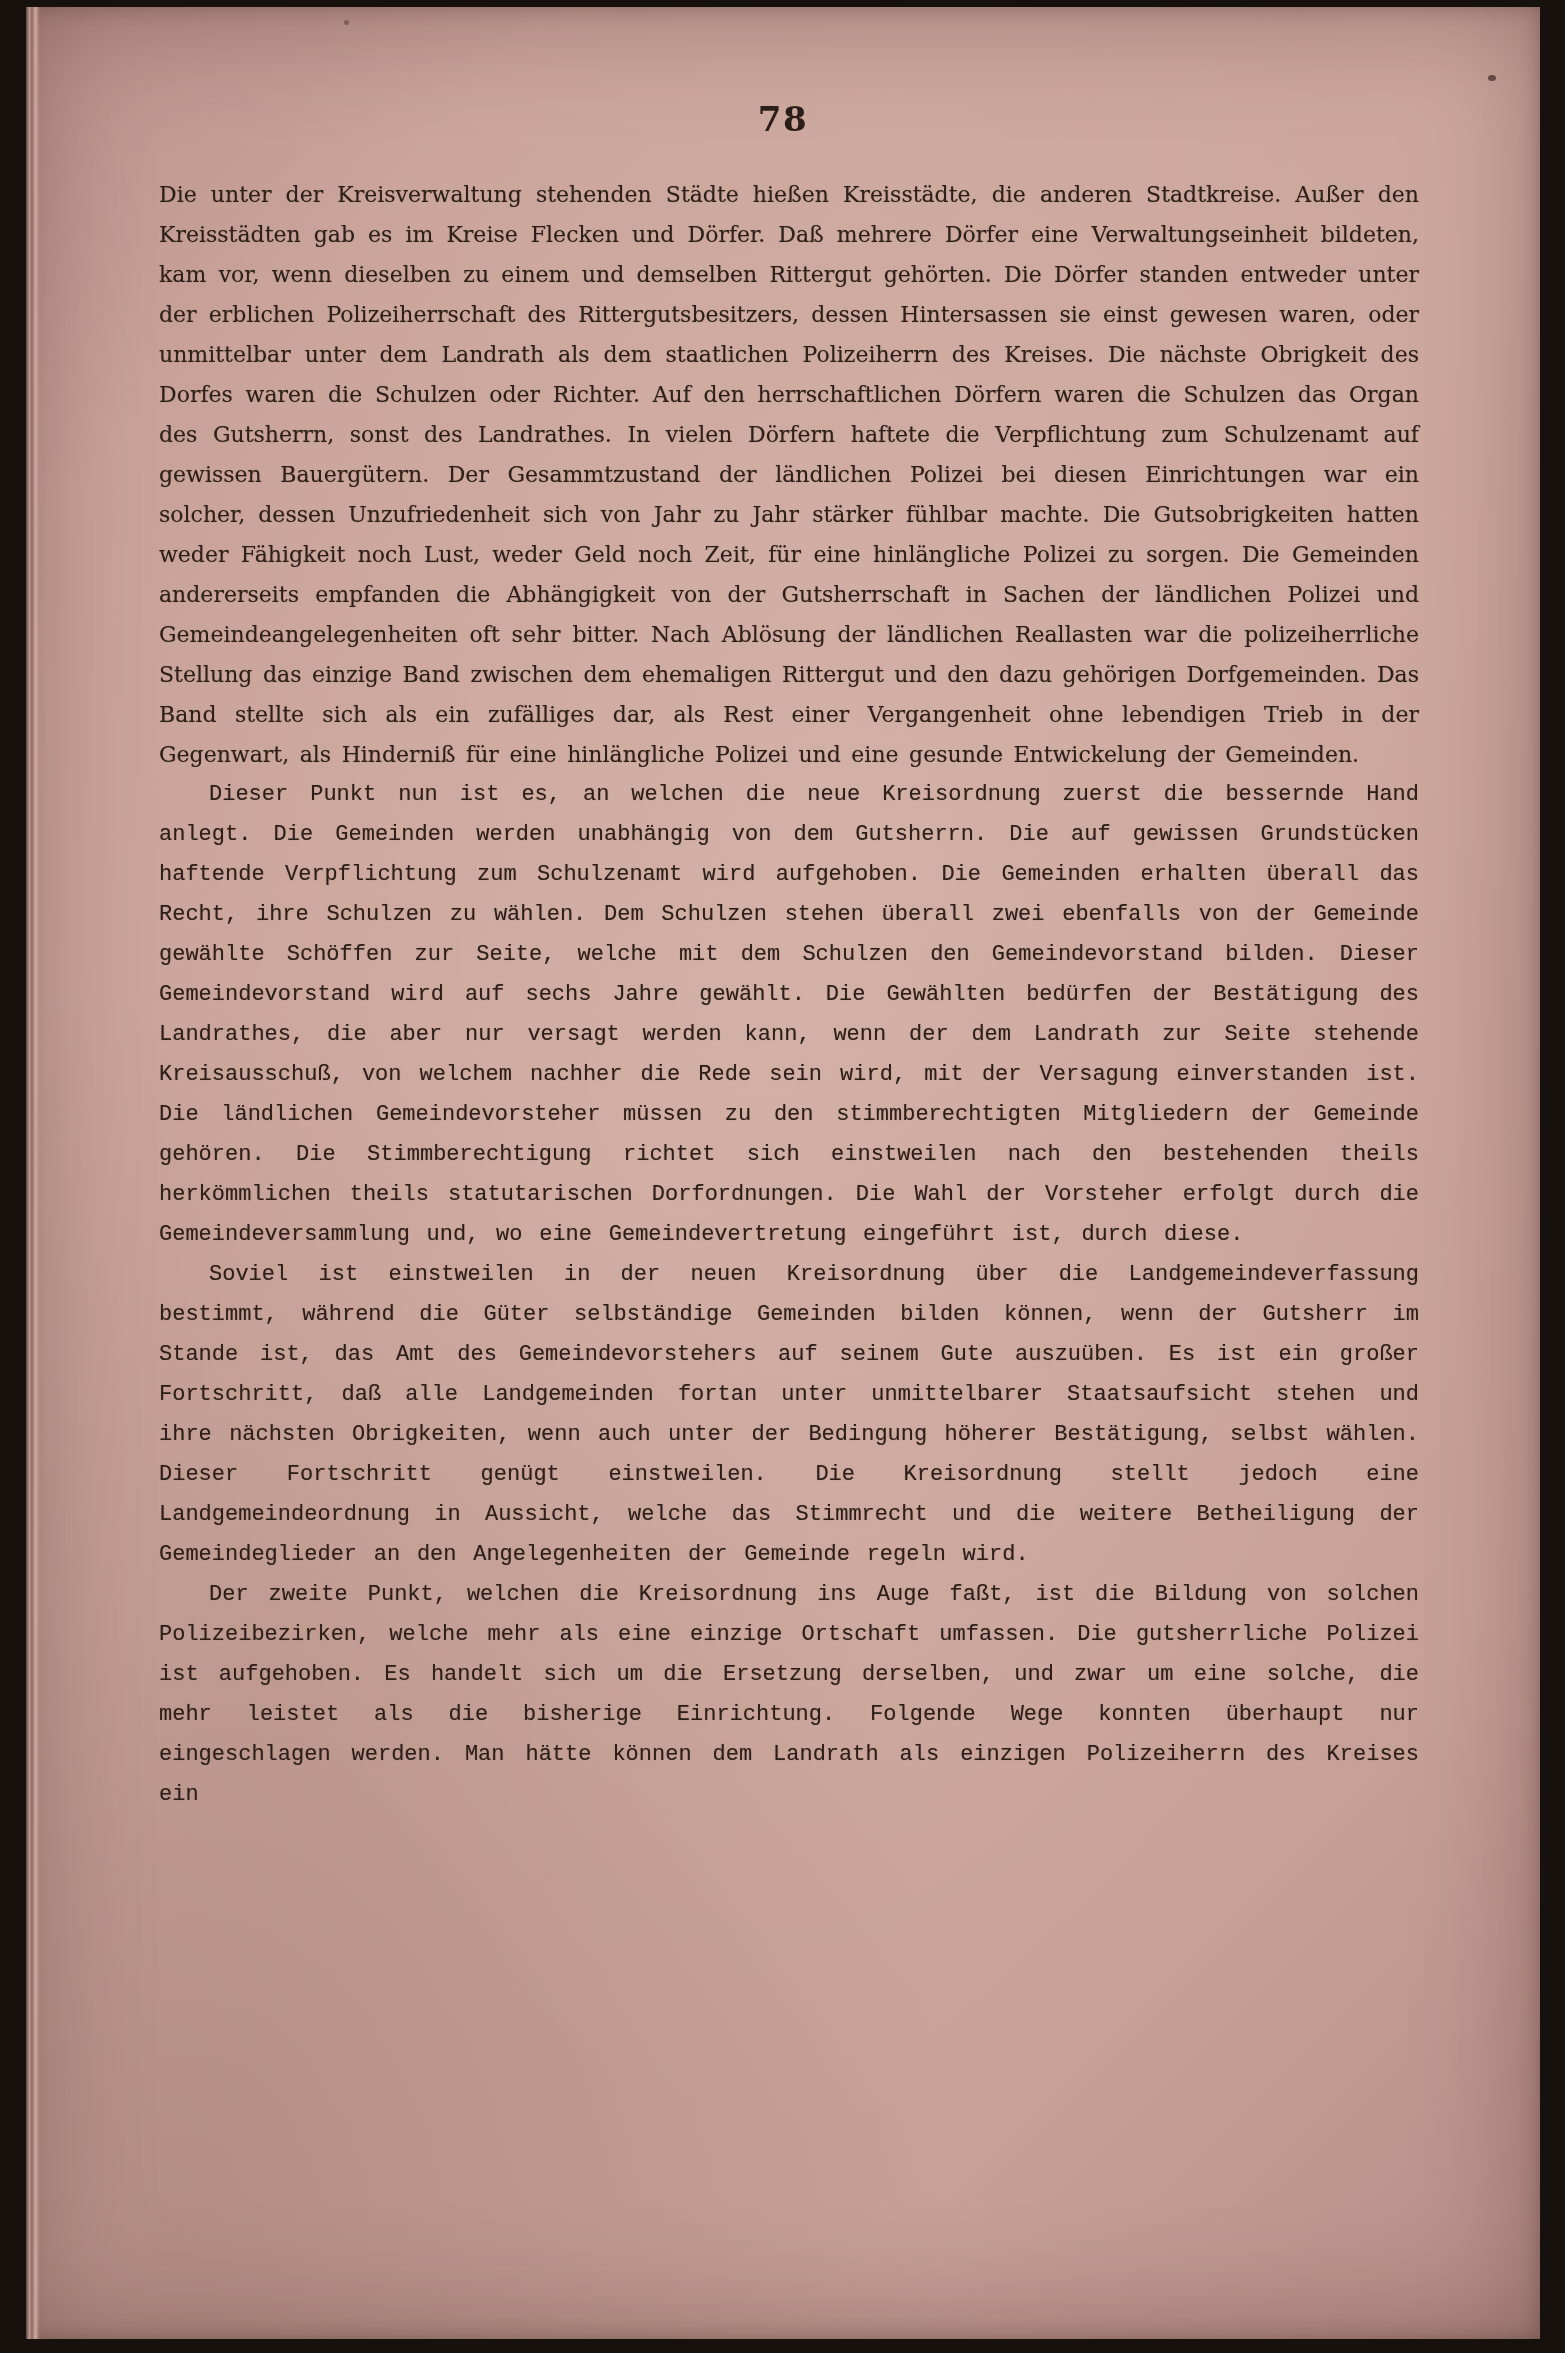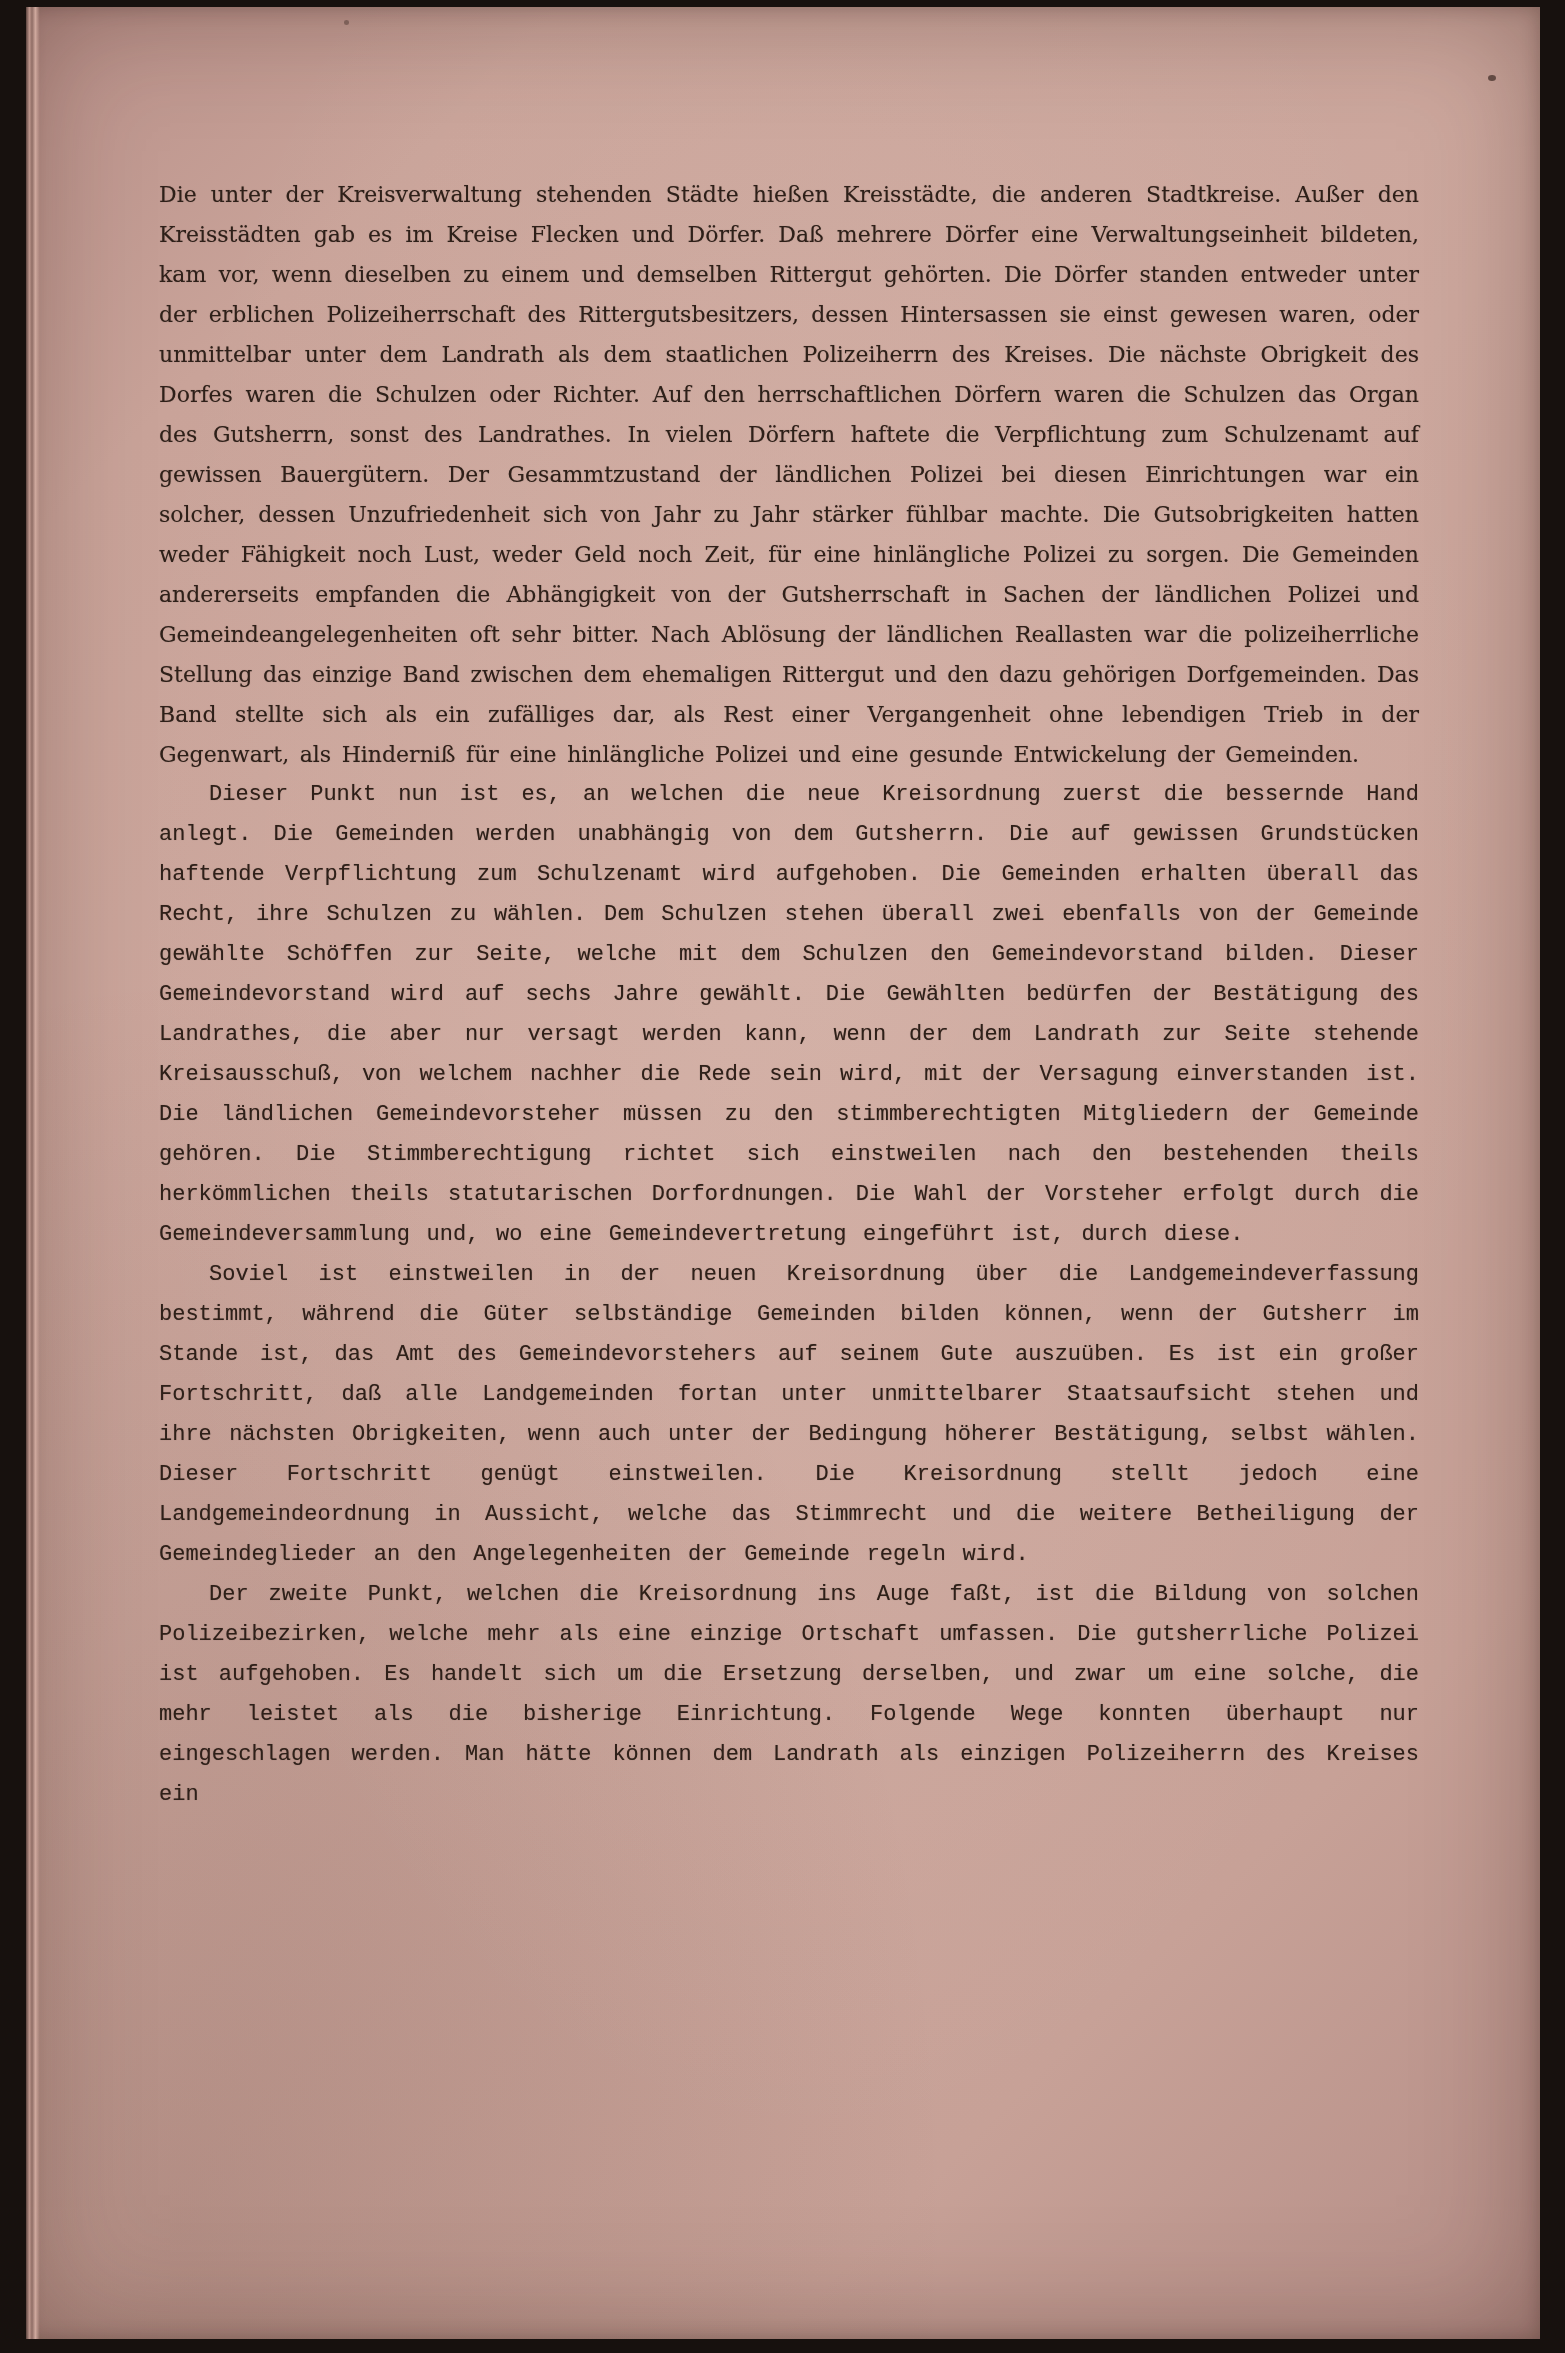--- a/index.html
+++ b/index.html
@@ -94,20 +94,21 @@
   }
 </style>
 </head>
 <body>
 
 <div class="scan-page">
   <div class="page-stack-edge"></div>
   <div class="ink-speck speck-1"></div>
   <div class="ink-speck speck-2"></div>
 
+  <div class="page-number">78</div>
 
   <div class="text-block">
     <p>Die unter der Kreisverwaltung stehenden Städte hießen Kreisstädte, die anderen Stadtkreise. Außer den Kreisstädten gab es im Kreise Flecken und Dörfer. Daß mehrere Dörfer eine Verwaltungseinheit bildeten, kam vor, wenn dieselben zu einem und demselben Rittergut gehörten. Die Dörfer standen entweder unter der erblichen Polizeiherrschaft des Rittergutsbesitzers, dessen Hintersassen sie einst gewesen waren, oder unmittelbar unter dem Landrath als dem staatlichen Polizeiherrn des Kreises. Die nächste Obrigkeit des Dorfes waren die Schulzen oder Richter. Auf den herrschaftlichen Dörfern waren die Schulzen das Organ des Gutsherrn, sonst des Landrathes. In vielen Dörfern haftete die Verpflichtung zum Schulzenamt auf gewissen Bauergütern. Der Gesammtzustand der ländlichen Polizei bei diesen Einrichtungen war ein solcher, dessen Unzufriedenheit sich von Jahr zu Jahr stärker fühlbar machte. Die Gutsobrigkeiten hatten weder Fähigkeit noch Lust, weder Geld noch Zeit, für eine hinlängliche Polizei zu sorgen. Die Gemeinden andererseits empfanden die Abhängigkeit von der Gutsherrschaft in Sachen der ländlichen Polizei und Gemeindeangelegenheiten oft sehr bitter. Nach Ablösung der ländlichen Reallasten war die polizeiherrliche Stellung das einzige Band zwischen dem ehemaligen Rittergut und den dazu gehörigen Dorfgemeinden. Das Band stellte sich als ein zufälliges dar, als Rest einer Vergangenheit ohne lebendigen Trieb in der Gegenwart, als Hinderniß für eine hinlängliche Polizei und eine gesunde Entwickelung der Gemeinden.</p>
     <p class="indent">Dieser Punkt nun ist es, an welchen die neue Kreisordnung zuerst die bessernde Hand anlegt. Die Gemeinden werden unabhängig von dem Gutsherrn. Die auf gewissen Grundstücken haftende Verpflichtung zum Schulzenamt wird aufgehoben. Die Gemeinden erhalten überall das Recht, ihre Schulzen zu wählen. Dem Schulzen stehen überall zwei ebenfalls von der Gemeinde gewählte Schöffen zur Seite, welche mit dem Schulzen den Gemeindevorstand bilden. Dieser Gemeindevorstand wird auf sechs Jahre gewählt. Die Gewählten bedürfen der Bestätigung des Landrathes, die aber nur versagt werden kann, wenn der dem Landrath zur Seite stehende Kreisausschuß, von welchem nachher die Rede sein wird, mit der Versagung einverstanden ist. Die ländlichen Gemeindevorsteher müssen zu den stimmberechtigten Mitgliedern der Gemeinde gehören. Die Stimmberechtigung richtet sich einstweilen nach den bestehenden theils herkömmlichen theils statutarischen Dorfordnungen. Die Wahl der Vorsteher erfolgt durch die Gemeindeversammlung und, wo eine Gemeindevertretung eingeführt ist, durch diese.</p>
     <p class="indent">Soviel ist einstweilen in der neuen Kreisordnung über die Landgemeindeverfassung bestimmt, während die Güter selbständige Gemeinden bilden können, wenn der Gutsherr im Stande ist, das Amt des Gemeindevorstehers auf seinem Gute auszuüben. Es ist ein großer Fortschritt, daß alle Landgemeinden fortan unter unmittelbarer Staatsaufsicht stehen und ihre nächsten Obrigkeiten, wenn auch unter der Bedingung höherer Bestätigung, selbst wählen. Dieser Fortschritt genügt einstweilen. Die Kreisordnung stellt jedoch eine Landgemeindeordnung in Aussicht, welche das Stimmrecht und die weitere Betheiligung der Gemeindeglieder an den Angelegenheiten der Gemeinde regeln wird.</p>
     <p class="indent">Der zweite Punkt, welchen die Kreisordnung ins Auge faßt, ist die Bildung von solchen Polizeibezirken, welche mehr als eine einzige Ortschaft umfassen. Die gutsherrliche Polizei ist aufgehoben. Es handelt sich um die Ersetzung derselben, und zwar um eine solche, die mehr leistet als die bisherige Einrichtung. Folgende Wege konnten überhaupt nur eingeschlagen werden. Man hätte können dem Landrath als einzigen Polizeiherrn des Kreises ein</p>
   </div>
 </div>
 
 

